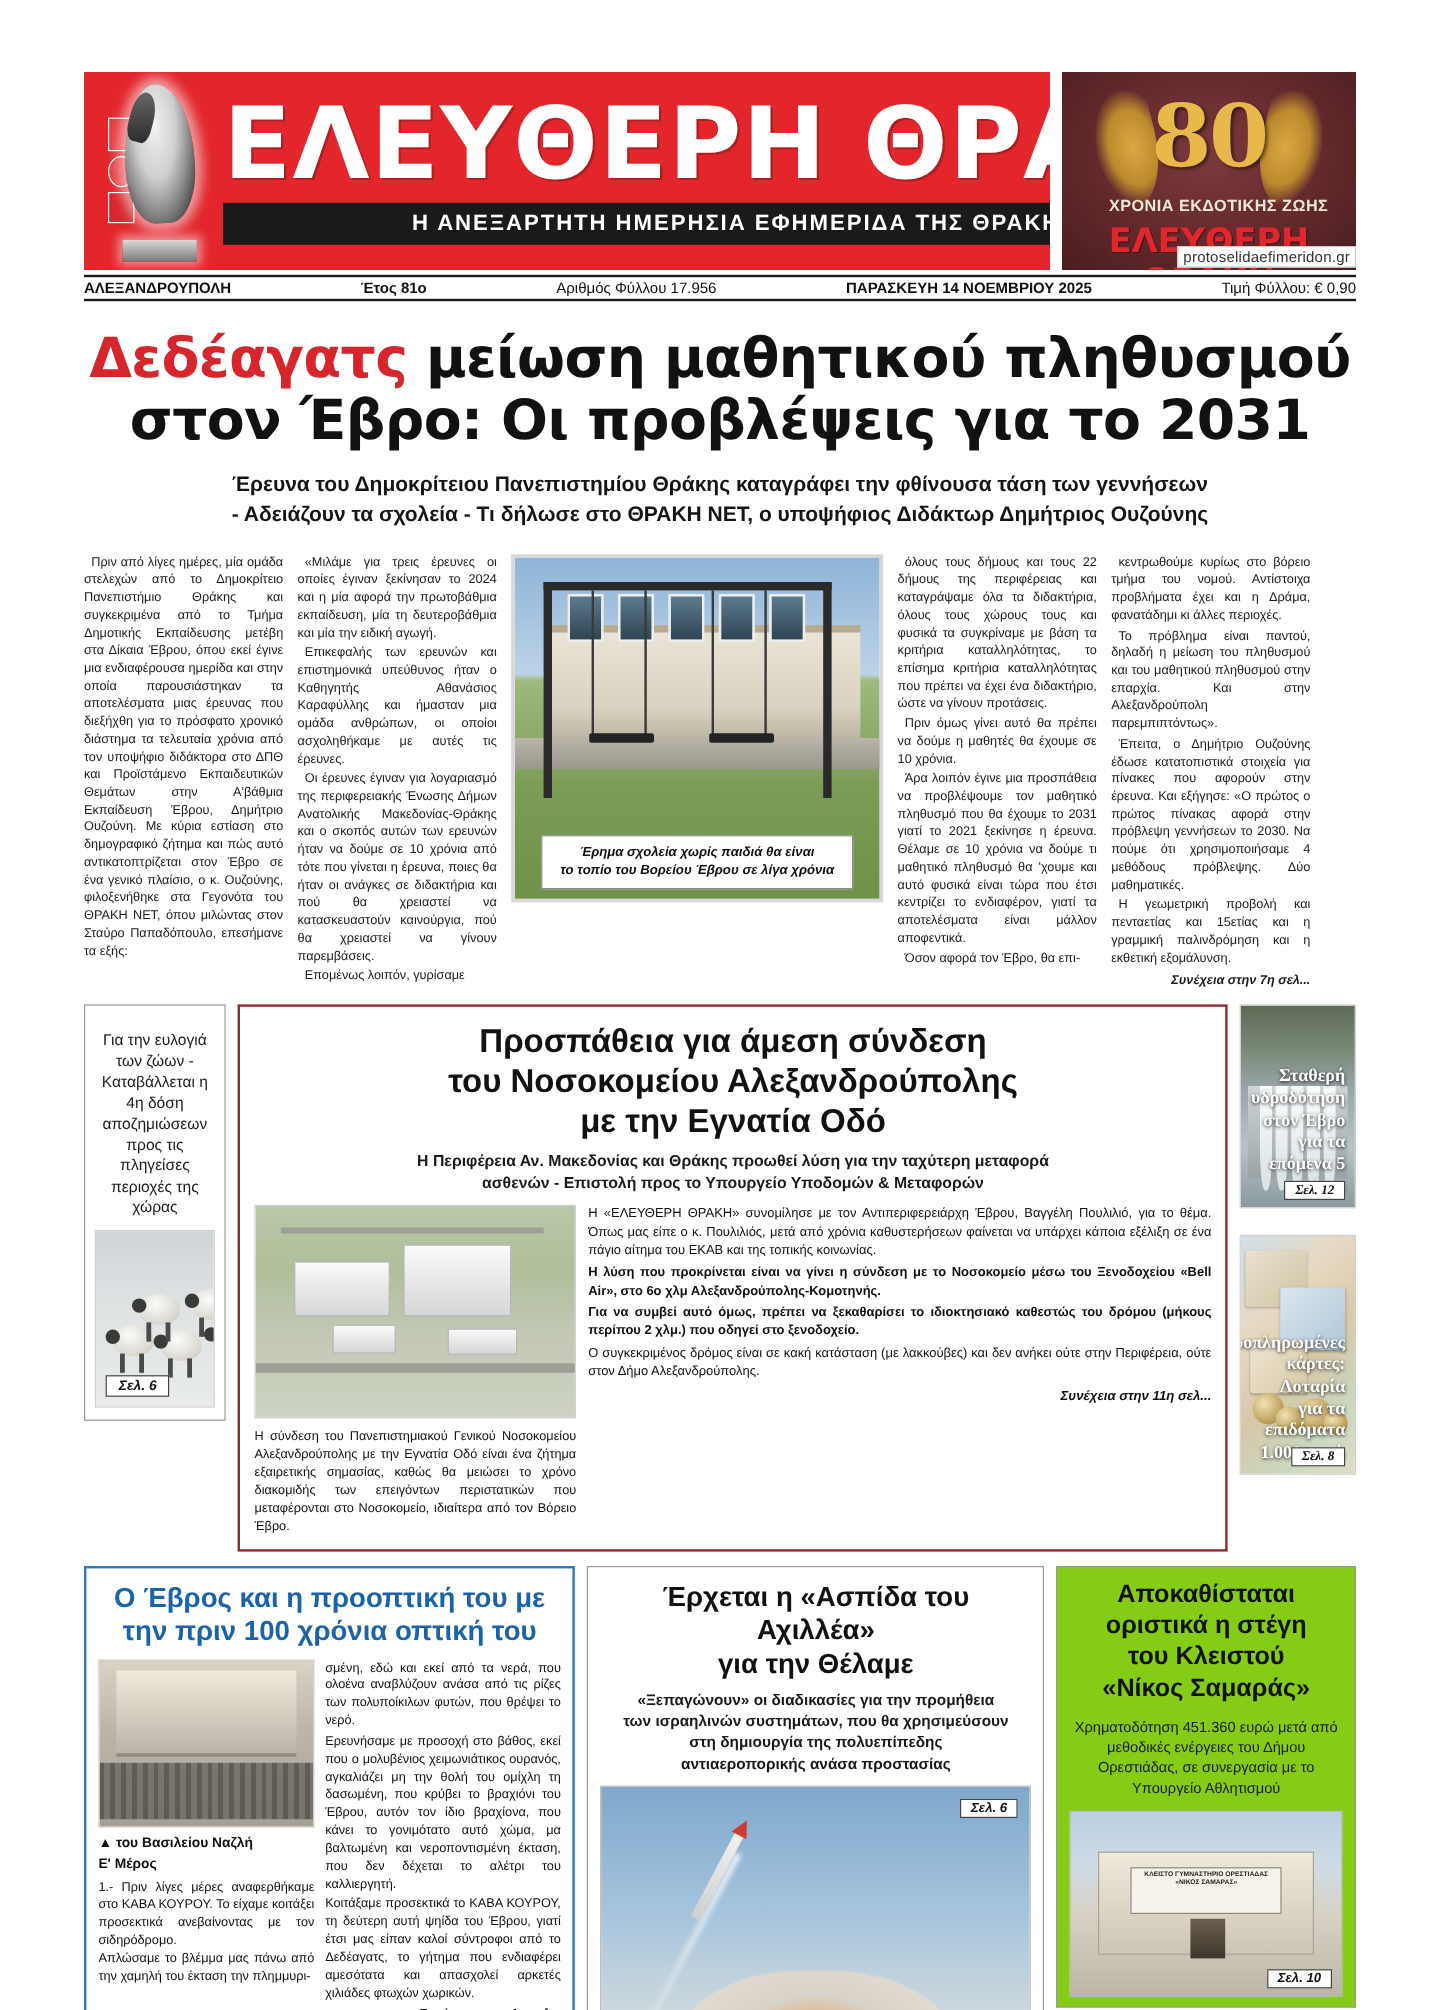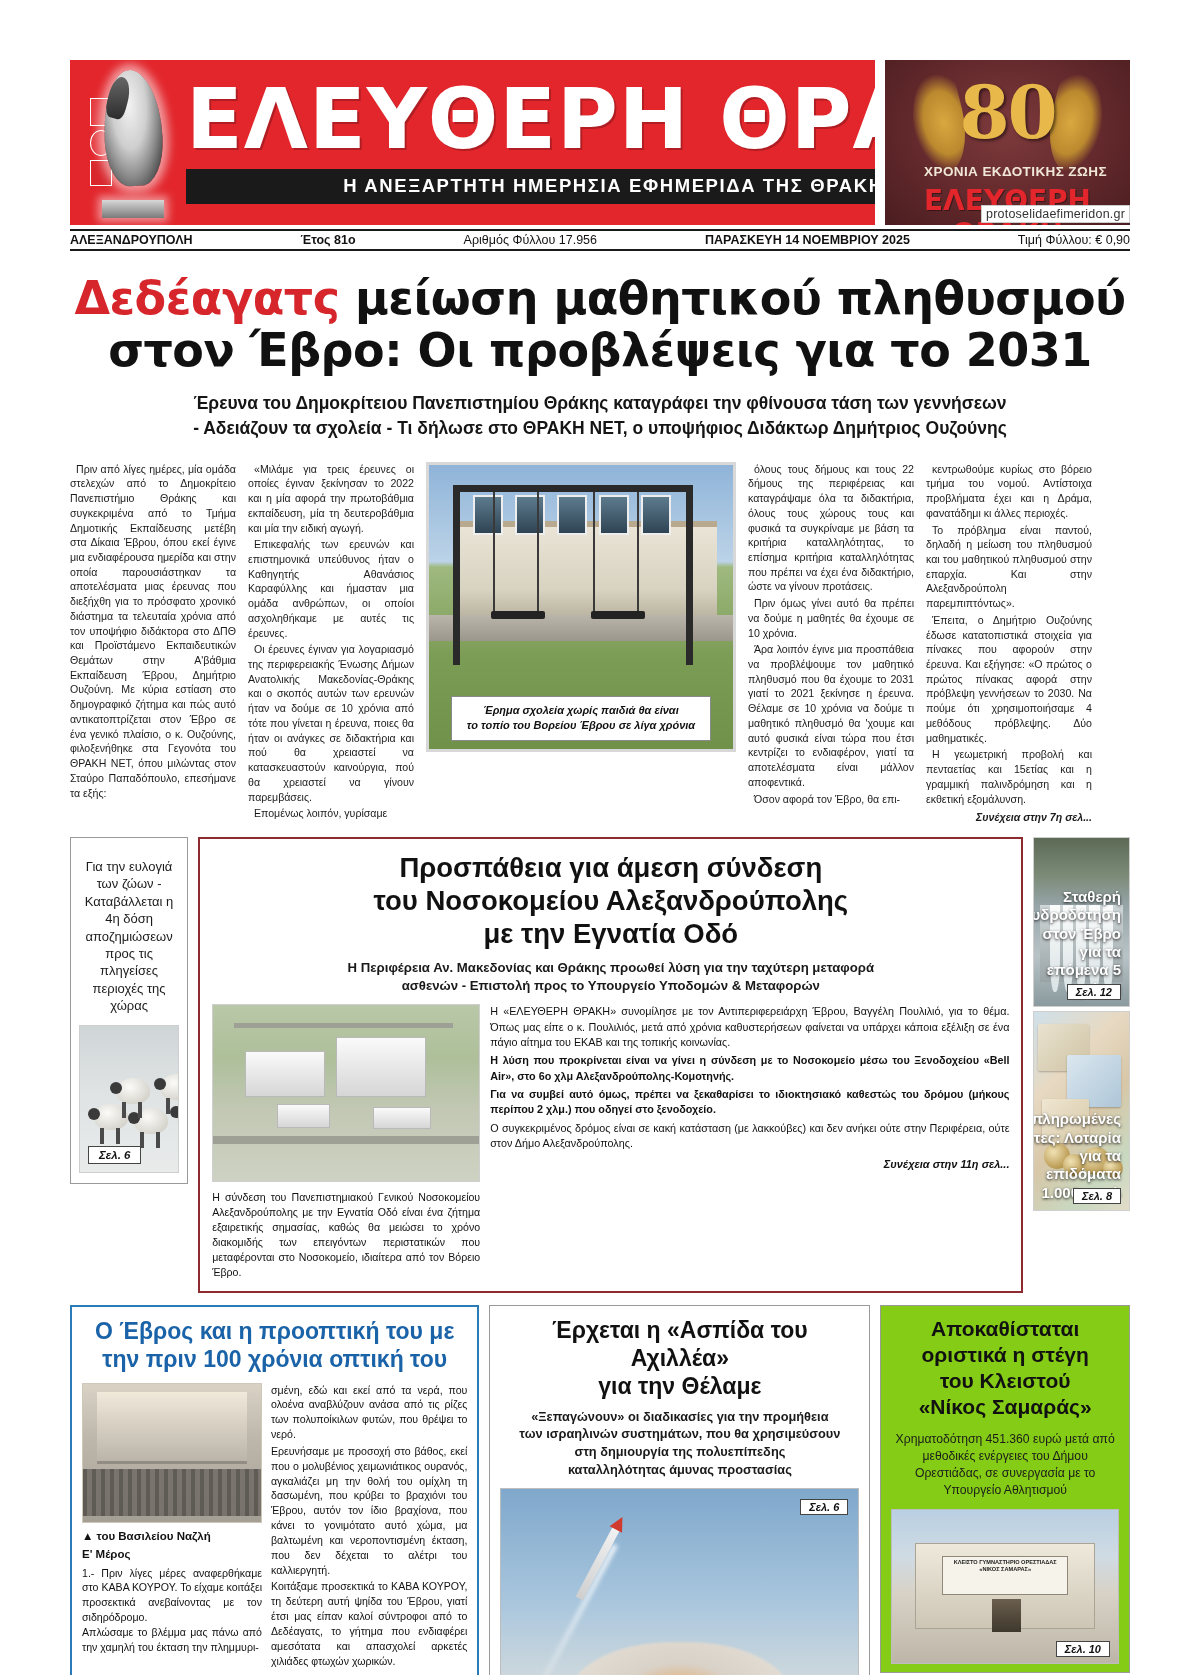--- a/index.html
+++ b/index.html
@@ -230,21 +230,21 @@
   .hosp-photo .blk {
     position:absolute; background: linear-gradient(180deg,#fafafa,#d6d6d6); border:1px solid #b9b9b9;
   }
   .hosp-photo .rd { position:absolute; background:#9ea096; }
   .hosp-text { flex: 1 1 auto; font-size: 10.8px; line-height: 1.42; text-align: justify; }
   .hosp-text p { margin-bottom: 3px; }
   .hosp-text .b { font-weight: 800; }
   .hosp-cap { margin-top: 8px; font-size: 10.6px; line-height: 1.42; text-align: justify; width:268px; }
   .hosp-foot { margin-top: 6px; text-align:right; font-style:italic; font-weight:800; font-size:11px; }
 
-  .rightcol { width: 185px; display:flex; flex-direction:column; gap:4px; }
+  .rightcol { width: 185px; display:flex; flex-direction:column; gap:22px;font-family:Liberation Serif, serif; }
   .dam-photo {
     height: 170px; position: relative; overflow: hidden; border:1px solid #cfcfcf;
     background: linear-gradient(180deg,#5c6a56 0%, #7b8a76 22%, #96a4a8 40%, #b8c3c6 70%, #8a9a9e 100%);
   }
   .dam-photo .wall { position:absolute; left:6%; right:6%; top:40%; height:46%; background: linear-gradient(180deg,#cfd6d8,#9aa4a6); }
   .dam-photo .spill { position:absolute; top:40%; width:11%; height:52%; background: linear-gradient(180deg,#ffffff,#dfe8ea); border-radius:0 0 40% 40%; opacity:.92;}
   .ov-text {
     position: absolute; right: 8px; bottom: 8px; text-align: right;
     color: #ffffff; font-size: 15px; font-weight: 700; line-height: 1.22;
     text-shadow: 0 1px 3px rgba(0,0,0,.85);
@@ -395,21 +395,21 @@
   <div class="subhead">
     <div>Έρευνα του Δημοκρίτειου Πανεπιστημίου Θράκης καταγράφει την φθίνουσα τάση των γεννήσεων</div>
     <div>- Αδειάζουν τα σχολεία - Τι δήλωσε στο ΘΡΑΚΗ ΝΕΤ, ο υποψήφιος Διδάκτωρ Δημήτριος Ουζούνης</div>
   </div>
 
   <div class="lead">
     <div class="col col-a">
       <p>Πριν από λίγες ημέρες, μία ομάδα στελεχών από το Δημοκρίτειο Πανεπιστήμιο Θράκης και συγκεκριμένα από το Τμήμα Δημοτικής Εκπαίδευσης μετέβη στα Δίκαια Έβρου, όπου εκεί έγινε μια ενδιαφέρουσα ημερίδα και στην οποία παρουσιάστηκαν τα αποτελέσματα μιας έρευνας που διεξήχθη για το πρόσφατο χρονικό διάστημα τα τελευταία χρόνια από τον υποψήφιο διδάκτορα στο ΔΠΘ και Προϊστάμενο Εκπαιδευτικών Θεμάτων στην Α'βάθμια Εκπαίδευση Έβρου, Δημήτριο Ουζούνη. Με κύρια εστίαση στο δημογραφικό ζήτημα και πώς αυτό αντικατοπτρίζεται στον Έβρο σε ένα γενικό πλαίσιο, ο κ. Ουζούνης, φιλοξενήθηκε στα Γεγονότα του ΘΡΑΚΗ ΝΕΤ, όπου μιλώντας στον Σταύρο Παπαδόπουλο, επεσήμανε τα εξής:</p>
     </div>
     <div class="col col-b">
-      <p>«Μιλάμε για τρεις έρευνες οι οποίες έγιναν ξεκίνησαν το 2022 και η μία αφορά την πρωτοβάθμια εκπαίδευση, μία τη δευτεροβάθμια και μία την ειδική αγωγή.</p>
+      <p>«Μιλάμε για τρεις έρευνες οι οποίες έγιναν ξεκίνησαν το 2024 και η μία αφορά την πρωτοβάθμια εκπαίδευση, μία τη δευτεροβάθμια και μία την ειδική αγωγή.</p>
       <p>Επικεφαλής των ερευνών και επιστημονικά υπεύθυνος ήταν ο Καθηγητής Αθανάσιος Καραφύλλης και ήμασταν μια ομάδα ανθρώπων, οι οποίοι ασχοληθήκαμε με αυτές τις έρευνες.</p>
       <p>Οι έρευνες έγιναν για λογαριασμό της περιφερειακής Ένωσης Δήμων Ανατολικής Μακεδονίας-Θράκης και ο σκοπός αυτών των ερευνών ήταν να δούμε σε 10 χρόνια από τότε που γίνεται η έρευνα, ποιες θα ήταν οι ανάγκες σε διδακτήρια και πού θα χρειαστεί να κατασκευαστούν καινούργια, πού θα χρειαστεί να γίνουν παρεμβάσεις.</p>
       <p>Επομένως λοιπόν, γυρίσαμε</p>
     </div>
 
     <div class="col-photo">
       <div class="photo-main">
         <div class="bldg"></div>
         <div class="win" style="left:44px;"></div>
         <div class="win" style="left:86px;"></div>
@@ -583,21 +583,21 @@
 
     <div class="box-bc">
       <h2>
         <span>Έρχεται η «Ασπίδα του Αχιλλέα»</span><br>
         <span>για την Θέλαμε</span>
       </h2>
       <div class="sub3">
         <span>«Ξεπαγώνουν» οι διαδικασίες για την προμήθεια</span><br>
         <span>των ισραηλινών συστημάτων, που θα χρησιμεύσουν</span><br>
         <span>στη δημιουργία της πολυεπίπεδης</span><br>
-        <span>καταλληλότητας άμυνας προστασίας</span>
+        <span>αντιαεροπορικής ανάσα προστασίας</span>
       </div>
       <div class="missile-photo">
         <div class="plume"></div>
         <div class="trail"></div>
         <div class="rocket"></div>
         <div class="sel-tag2" style="right:10px; top:10px; bottom:auto;">Σελ. 6</div>
       </div>
     </div>
 
     <div class="box-br">

